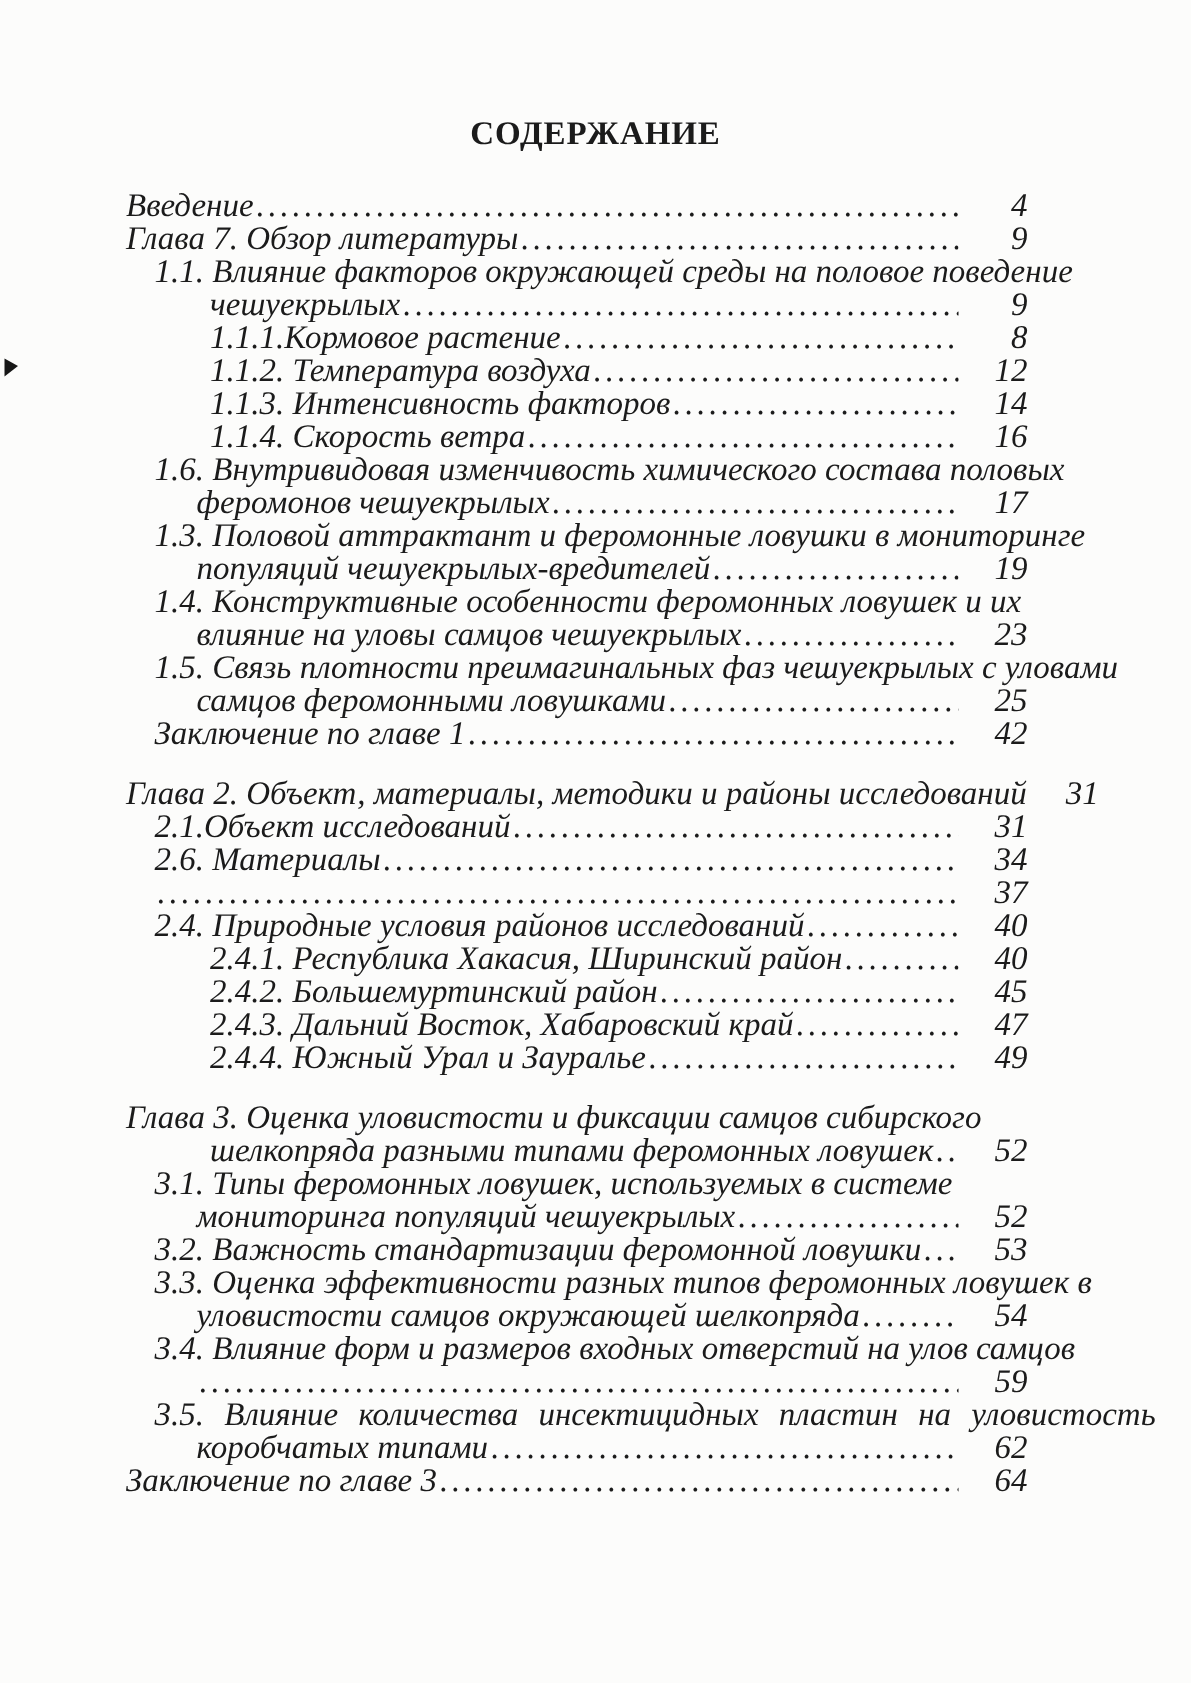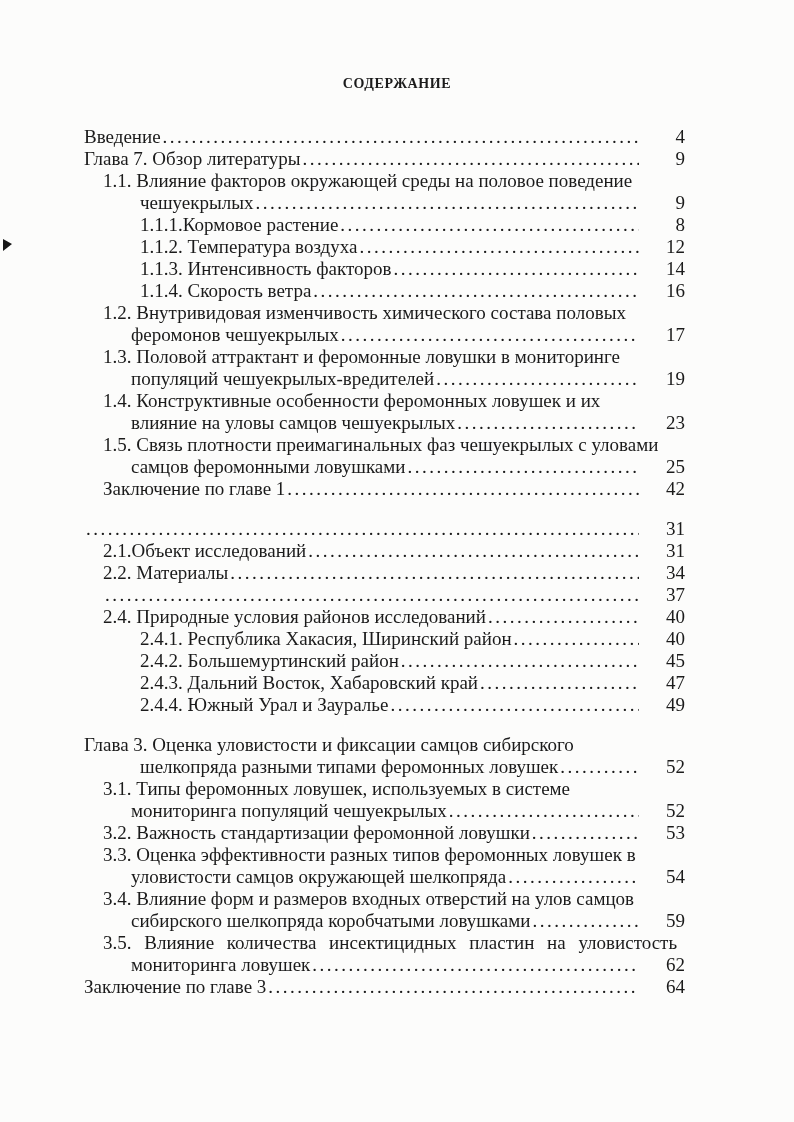--- a/index.html
+++ b/index.html
@@ -18,25 +18,25 @@
   .scan-mark{
     position:absolute;left:3px;top:239px;
     width:0;height:0;
     border-left:9px solid #161616;
     border-top:5px solid transparent;
     border-bottom:7px solid transparent;
   }
   .title{
     position:absolute;left:0;top:76px;width:794px;
     margin:0;text-align:center;
-    font-size:14px;font-weight:bold;letter-spacing:.6px;
+    font-size:22px;font-weight:bold;letter-spacing:.6px;
   }
   .toc{
     position:absolute;left:84px;top:126px;width:601px;
-    font-size:19px;line-height:22px;
+    font-size:22px;line-height:22px;font-style:italic;
   }
   .row{display:flex;align-items:baseline}
   .row .t{white-space:nowrap;flex:none}
   .row .dots{
     flex:1 1 auto;overflow:hidden;white-space:nowrap;
     letter-spacing:2.5px;margin:0 10px 0 2px;
   }
   .row .fill{flex:1 1 auto}
   .row .pg{flex:none;width:36px;text-align:right}
   .ind1{padding-left:19px}
@@ -86,21 +86,21 @@
         <span class="t">1.1.3. Интенсивность факторов</span>
         <span class="dots">............................................................................................................................................................................................................................</span>
         <span class="pg">14</span>
       </div>
       <div class="row ind2">
         <span class="t">1.1.4. Скорость ветра</span>
         <span class="dots">............................................................................................................................................................................................................................</span>
         <span class="pg">16</span>
       </div>
       <div class="row ind1">
-        <span class="t">1.2. Внутривидовая изменчивость химического состава половых</span>
+        <span class="t">1.6. Внутривидовая изменчивость химического состава половых</span>
         <span class="fill"></span>
         <span class="pg"></span>
       </div>
       <div class="row ind3">
         <span class="t">феромонов чешуекрылых</span>
         <span class="dots">............................................................................................................................................................................................................................</span>
         <span class="pg">17</span>
       </div>
       <div class="row ind1">
         <span class="t">1.3. Половой аттрактант и феромонные ловушки в мониторинге</span>
@@ -132,30 +132,31 @@
         <span class="dots">............................................................................................................................................................................................................................</span>
         <span class="pg">25</span>
       </div>
       <div class="row ind1">
         <span class="t">Заключение по главе 1</span>
         <span class="dots">............................................................................................................................................................................................................................</span>
         <span class="pg">42</span>
       </div>
       <div class="spacer"></div>
       <div class="row ind0">
+        <span class="t">Глава 2. Объект, материалы, методики и районы исследований</span>
         <span class="dots">............................................................................................................................................................................................................................</span>
         <span class="pg">31</span>
       </div>
       <div class="row ind1">
         <span class="t">2.1.Объект исследований</span>
         <span class="dots">............................................................................................................................................................................................................................</span>
         <span class="pg">31</span>
       </div>
       <div class="row ind1">
-        <span class="t">2.2. Материалы</span>
+        <span class="t">2.6. Материалы</span>
         <span class="dots">............................................................................................................................................................................................................................</span>
         <span class="pg">34</span>
       </div>
       <div class="row ind1">
         <span class="dots">............................................................................................................................................................................................................................</span>
         <span class="pg">37</span>
       </div>
       <div class="row ind1">
         <span class="t">2.4. Природные условия районов исследований</span>
         <span class="dots">............................................................................................................................................................................................................................</span>
@@ -216,31 +217,30 @@
         <span class="t">уловистости самцов окружающей шелкопряда</span>
         <span class="dots">............................................................................................................................................................................................................................</span>
         <span class="pg">54</span>
       </div>
       <div class="row ind1">
         <span class="t">3.4. Влияние форм и размеров входных отверстий на улов самцов</span>
         <span class="fill"></span>
         <span class="pg"></span>
       </div>
       <div class="row ind3">
-        <span class="t">сибирского шелкопряда коробчатыми ловушками</span>
         <span class="dots">............................................................................................................................................................................................................................</span>
         <span class="pg">59</span>
       </div>
       <div class="row ind1 just">
         <span class="t">3.5. Влияние количества инсектицидных пластин на уловистость</span>
         <span class="fill"></span>
         <span class="pg"></span>
       </div>
       <div class="row ind3">
-        <span class="t">мониторинга ловушек</span>
+        <span class="t">коробчатых типами</span>
         <span class="dots">............................................................................................................................................................................................................................</span>
         <span class="pg">62</span>
       </div>
       <div class="row ind0">
         <span class="t">Заключение по главе 3</span>
         <span class="dots">............................................................................................................................................................................................................................</span>
         <span class="pg">64</span>
       </div>
     </div>
 </div>

